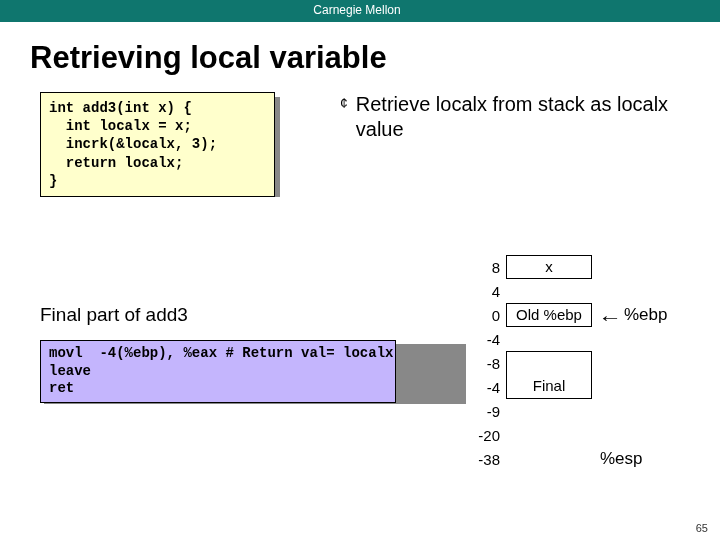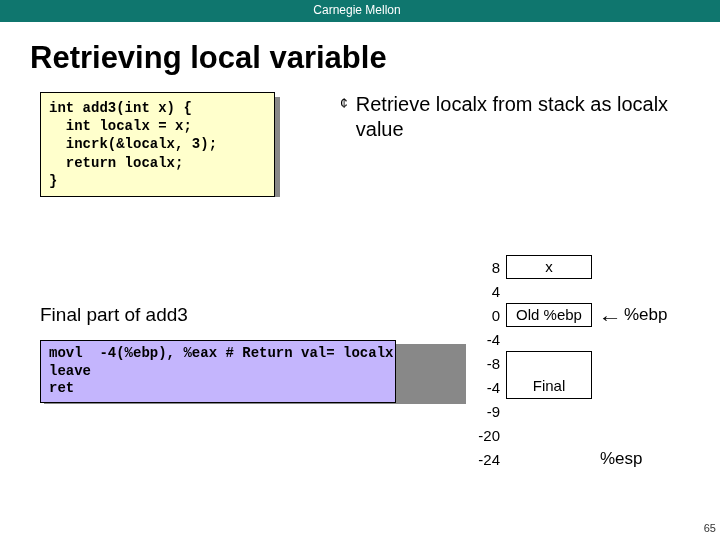--- a/index.html
+++ b/index.html
@@ -135,21 +135,21 @@
   }
   .arrow {
     font-size: 20px;
     font-weight: bold;
     margin-right: 4px;
     transform: scaleX(1.2);
   }
   .pagenum {
     position: absolute;
     bottom: 6px;
-    right: 4px;
+    right: 12px;
     font-size: 11px;
     color: #333;
   }
 </style>
 </head>
 <body>
 
 <div class="topbar">
   <span>Carnegie Mellon</span>
 </div>
@@ -211,21 +211,21 @@
   </div>
   <div class="stack-row">
     <div class="offset">-9</div>
     <div class="nocell"></div>
   </div>
   <div class="stack-row">
     <div class="offset">-20</div>
     <div class="nocell"></div>
   </div>
   <div class="stack-row">
-    <div class="offset">-24</div>
+    <div class="offset">-38</div>
     <div class="nocell"></div>
     <div class="ptr">
       <span>%esp</span>
     </div>
   </div>
 </div>
 
 <div class="pagenum">65</div>
 
 </body></html>

